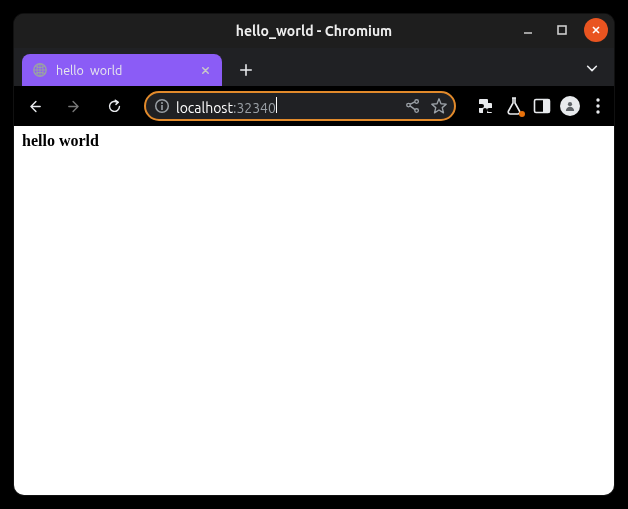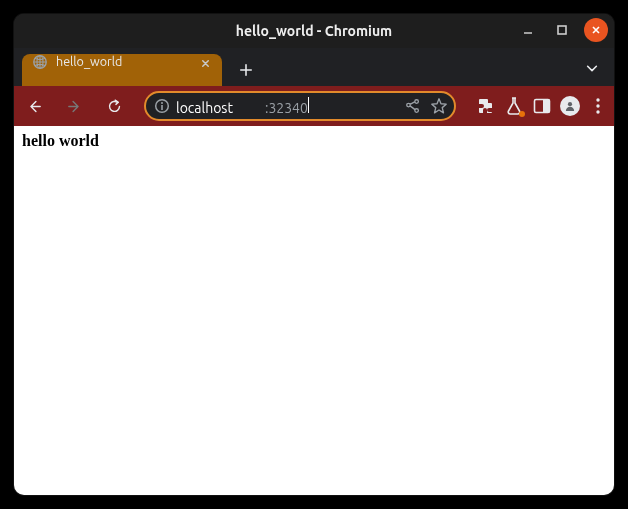--- a/index.html
+++ b/index.html
@@ -49,23 +49,23 @@
   .tabstrip {
     height:38px;
     background:#202124;
     display:flex; align-items:flex-end;
     padding:0 8px;
     flex:0 0 auto;
     position:relative;
   }
   .tab {
     height:32px;
-    background:#a16207;
+    background:#8b5cf6;
     border-radius:8px 8px 0 0;
-    display:flex; 
+    display:flex; align-items:center;
     padding:0 8px 0 10px;
     min-width:200px;
     position:relative;
     color:#e8eaed;
     font-size:12.5px;
   }
   .tab .favicon {
     width:16px; height:16px; margin-right:8px;
     display:flex; align-items:center; justify-content:center;
   }
@@ -81,21 +81,21 @@
     border-radius:50%;
   }
   .tabstrip .chevron {
     position:absolute; right:12px; top:10px;
     width:20px; height:20px;
     display:flex; align-items:center; justify-content:center;
   }
   
   .toolbar {
     height:40px;
-    background:#7f1d1d;
+    background:#000000;
     display:flex; align-items:center;
     gap:12px;
     padding:8px 6px;
     flex:0 0 auto;
   }
   .tbtn {
     width:28px; height:28px;
     display:flex; align-items:center; justify-content:center;
     border-radius:50%;
   }
@@ -113,21 +113,21 @@
     margin:0 4px;
     color:#e8eaed;
     font-size:14px;
     gap:6px;
   }
   .omnibox .infoicon {
     width:16px; height:16px; display:flex; align-items:center; justify-content:center;
   }
   .omnibox .url { flex:1; display:flex; align-items:baseline; white-space:nowrap; overflow:hidden;}
   .omnibox .url .host { color:#fff; }
-  .omnibox .url .port { color:#9aa0a6;margin-left:32px; }
+  .omnibox .url .port { color:#9aa0a6; }
   .omnibox .cursor {
     display:inline-block; width:1px; height:16px; background:#fff;
     margin-left:0px; vertical-align:middle;
   }
   .omnibox .trail {
     display:flex; gap:8px; align-items:center;
   }
   .trail .ibtn { width:18px; height:18px; display:flex; align-items:center; justify-content:center;}
   .ext-icons { display:flex; gap:8px; align-items:center; margin-left:4px;}
   .ext-icons .ico { width:20px; height:20px; display:flex; align-items:center; justify-content:center;}

